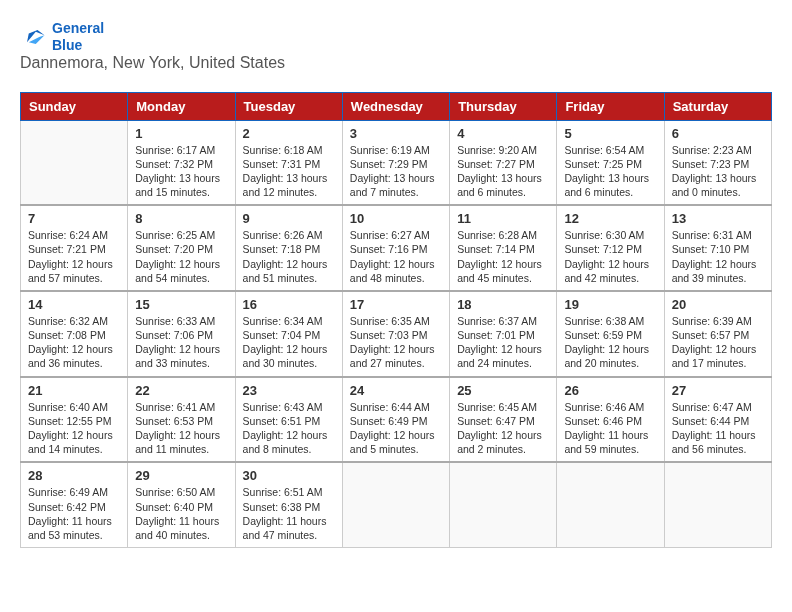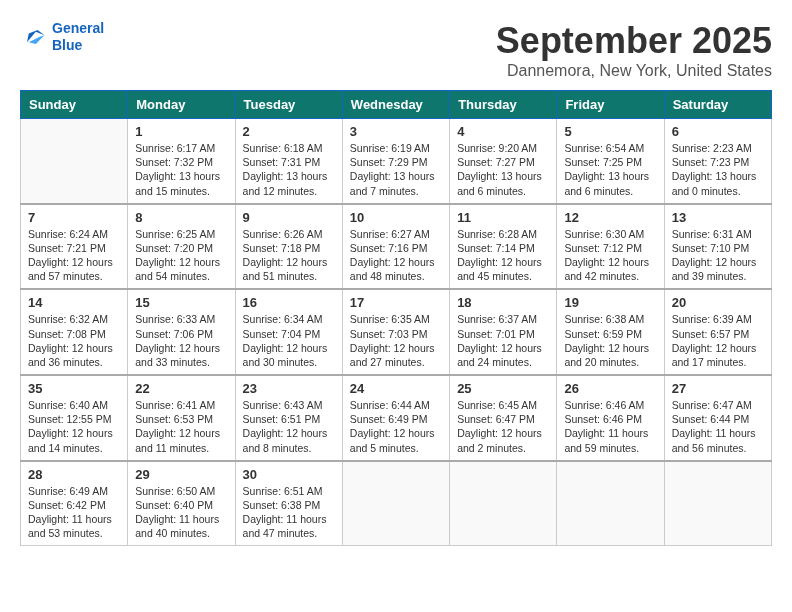--- a/index.html
+++ b/index.html
@@ -7,21 +7,22 @@
       font-family: Arial, sans-serif;
       background: #fff;
       width: 792px;
       min-height: 612px;
       padding: 20px;
     }
     .header-area {
       display: flex;
       justify-content: space-between;
       align-items: flex-start;
-      margin-bottom: 10px;
+      margin-bottom: 20px;
+      flex-direction: column;
     }
     .logo {
       display: flex;
       align-items: center;
       gap: 4px;
     }
     .logo-text {
       font-size: 14px;
       font-weight: bold;
       color: #333;
@@ -45,21 +46,21 @@
     .location-title {
       font-size: 16px;
       color: #555;
     }
     .calendar-table {
       width: 100%;
       border-collapse: collapse;
       border: 1px solid #ccc;
     }
     .calendar-table th {
-      background-color: #0f766e;
+      background-color: #b91c1c;
       color: #fff;
       text-align: left;
       padding: 6px 8px;
       font-size: 13px;
       border: 1px solid #1565c0;
     }
     .calendar-table td {
       vertical-align: top;
       padding: 5px 7px;
       border: 1px solid #ccc;
@@ -94,21 +95,20 @@
     <svg class="logo-bird" viewBox="0 0 32 32">
       <polygon points="8,22 18,10 28,14 20,8 10,12" fill="#1565c0"></polygon>
       <polygon points="10,22 22,16 28,14 18,24" fill="#42a5f5"></polygon>
     </svg>
     <div class="logo-text">
       <div><span>General</span></div>
       <div><span>Blue</span></div>
     </div>
   </div>
   <div class="title-area">
-    <div class="month-title">September 2025</div>
     <div class="location-title">Dannemora, New York, United States</div>
   </div>
 </div>
 
 <table class="calendar-table">
   <thead>
     <tr>
     <th>Sunday</th>
         <th>Monday</th>
         <th>Tuesday</th>
@@ -261,21 +261,21 @@
         <td>
           <span class="day-number">20</span>
           <span class="cell-line">Sunrise: 6:39 AM</span>
           <span class="cell-line">Sunset: 6:57 PM</span>
           <span class="cell-line">Daylight: 12 hours</span>
           <span class="cell-line">and 17 minutes.</span>
         </td>
       </tr>
       <tr class="row-divider">
         <td>
-          <span class="day-number">35</span>
+          <span class="day-number">21</span>
           <span class="cell-line">Sunrise: 6:40 AM</span>
           <span class="cell-line">Sunset: 12:55 PM</span>
           <span class="cell-line">Daylight: 12 hours</span>
           <span class="cell-line">and 14 minutes.</span>
         </td>
         <td>
           <span class="day-number">22</span>
           <span class="cell-line">Sunrise: 6:41 AM</span>
           <span class="cell-line">Sunset: 6:53 PM</span>
           <span class="cell-line">Daylight: 12 hours</span>

